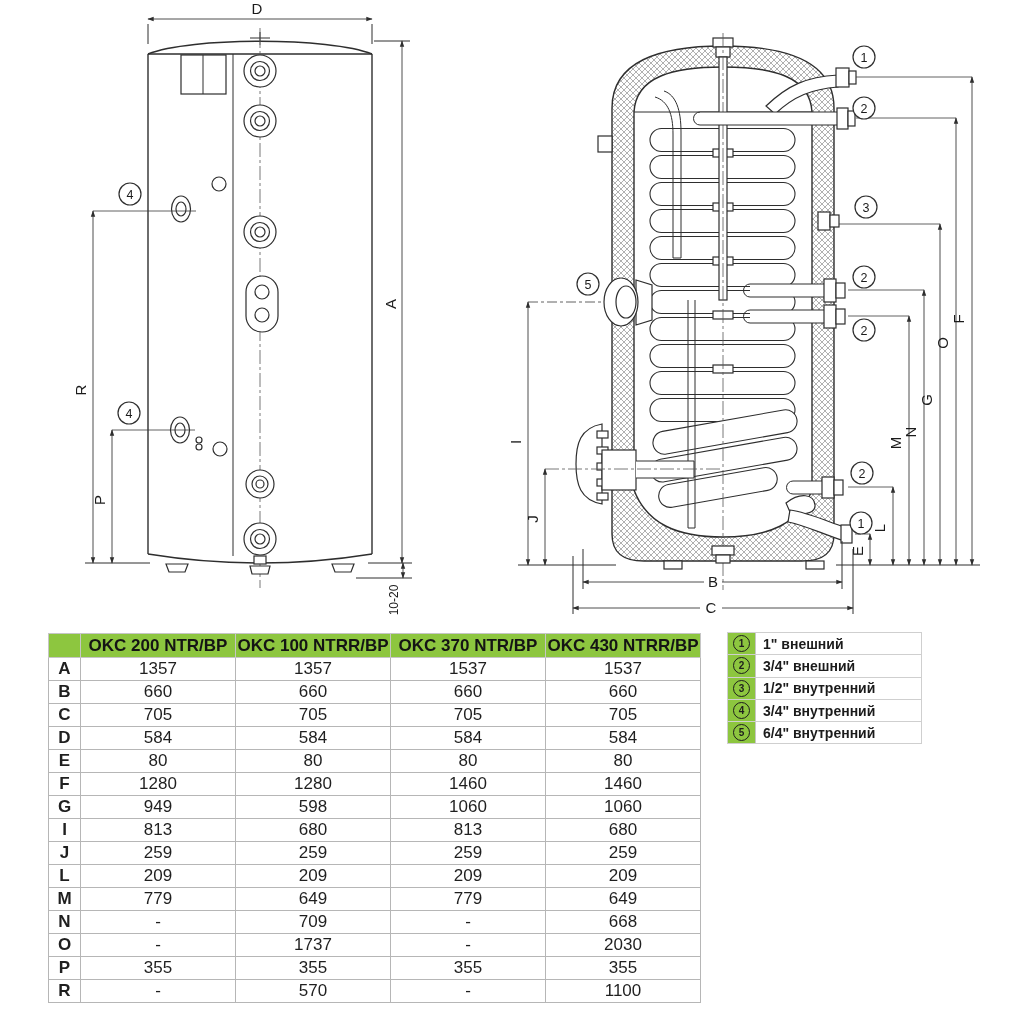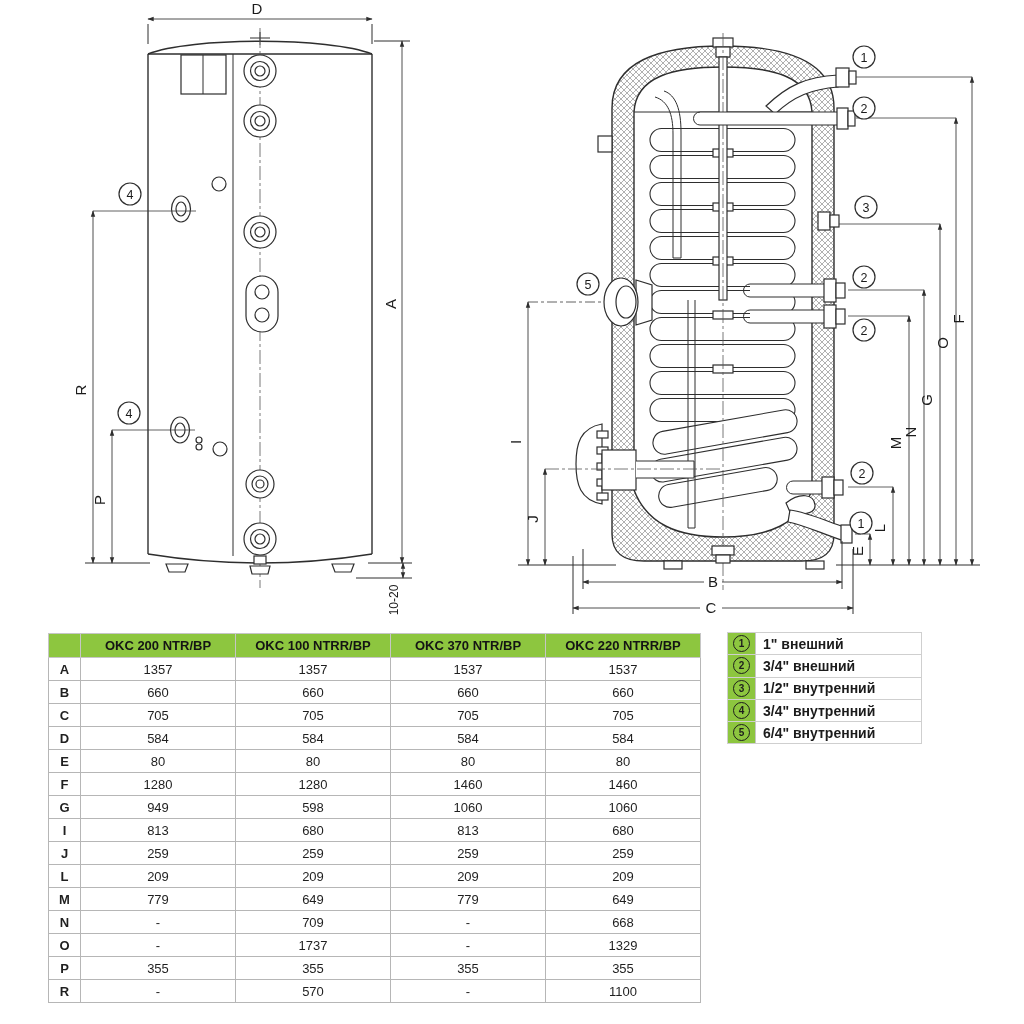--- a/index.html
+++ b/index.html
@@ -19,21 +19,21 @@
   .wf  { fill:#ffffff; stroke:#2e2e2e; stroke-width:1.2; }
   .wn  { fill:#ffffff; stroke:none; }
   .coil rect { fill:#ffffff; stroke:#2e2e2e; stroke-width:1.1; }
   text.lbl { font-size:15px; fill:#1b1b1b; }
   text.sm  { font-size:12px; fill:#1b1b1b; }
   text.co  { font-size:12.5px; fill:#1b1b1b; text-anchor:middle; }
 
   
   table.spec { position:absolute; left:48px; top:633px; width:652px;
                border-collapse:collapse; table-layout:fixed;
-               font-size:13px; color:#1f1f1f; }
+               font-size:17px; color:#1f1f1f; }
   table.spec th, table.spec td { border:1px solid #b6b6b6; text-align:center;
                padding:0; height:22px; white-space:nowrap; overflow:hidden; }
   table.spec thead th { background:#8dc63f; color:#141414; font-weight:bold;
                height:23px; border-color:#c6c6c6; }
   table.spec td.rowlabel { font-weight:bold; }
 
   
   .legend { position:absolute; left:727px; top:632px; width:193px;
             border:1px solid #cfcfcf; }
   .legend-row { display:flex; height:21.3px; border-bottom:1px solid #cfcfcf; }
@@ -340,21 +340,21 @@
         <col style="width:155px">
     <col style="width:155px">
         <col style="width:155px">
   </colgroup>
   <thead>
     <tr>
       <th></th>
     <th>OKC 200 NTR/BP</th>
           <th>OKC 100 NTRR/BP</th>
           <th>OKC 370 NTR/BP</th>
-          <th>OKC 220 NTRR/BP</th>
+          <th>OKC 430 NTRR/BP</th>
         </tr>
   </thead>
   <tbody>
         <tr>
           <td class="rowlabel">A</td>
           <td>1357</td>
           <td>1357</td>
           <td>1537</td>
           <td>1537</td>
         </tr>
@@ -433,21 +433,21 @@
           <td>-</td>
           <td>709</td>
           <td>-</td>
           <td>668</td>
         </tr>
         <tr>
           <td class="rowlabel">O</td>
           <td>-</td>
           <td>1737</td>
           <td>-</td>
-          <td>1329</td>
+          <td>2030</td>
         </tr>
         <tr>
           <td class="rowlabel">P</td>
           <td>355</td>
           <td>355</td>
           <td>355</td>
           <td>355</td>
         </tr>
         <tr>
           <td class="rowlabel">R</td>

